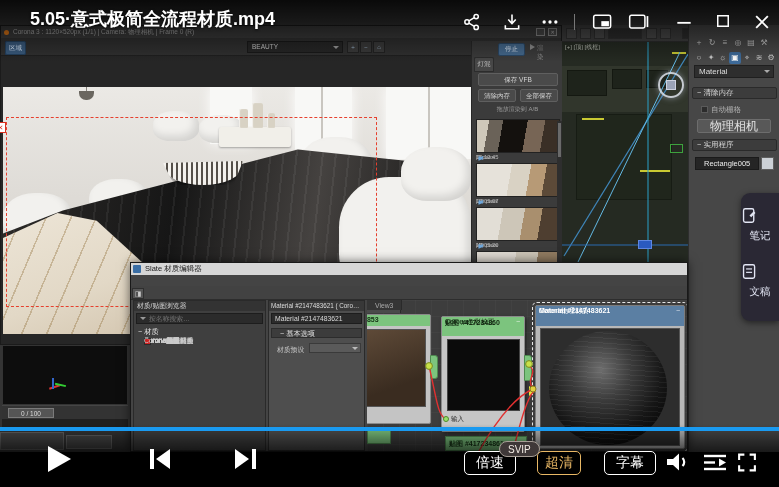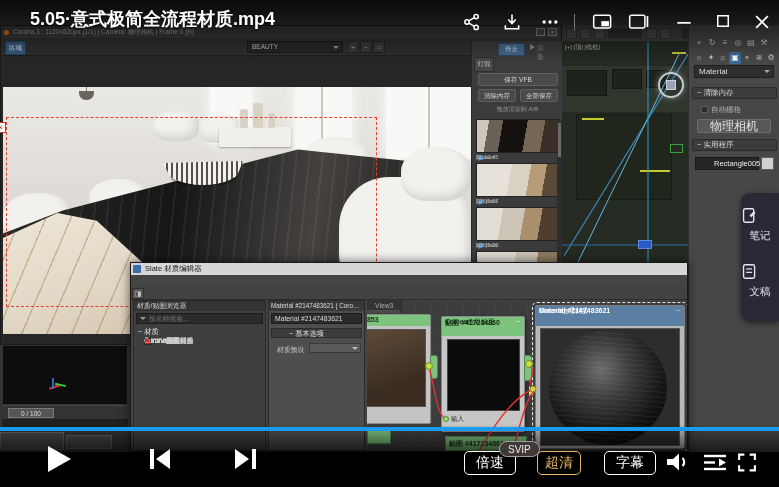--- a/index.html
+++ b/index.html
@@ -93,21 +93,21 @@
   .cp-ic{top:0;width:12px;height:12px;color:#c9c9c9;font-size:8px;line-height:12px;text-align:center;background:#474747;}
   .cp-ic.hl{background:#3d6a99;color:#fff;border-radius:2px;}
   #cp-row1{left:4px;top:6px;width:84px;height:13px;}
   #cp-row2{left:4px;top:21px;width:84px;height:13px;}
   #cp-dd{left:5px;top:40px;width:80px;height:13px;background:#2e2e2e;border:1px solid #1f1f1f;color:#ddd;font-size:8px;line-height:11px;padding-left:4px;}
   #cp-dd .ar{right:3px;top:4px;border:3.5px solid transparent;border-top-color:#aaa;width:0;height:0;}
   .cp-roll{left:3px;width:85px;height:12px;background:#3c3c3c;border:1px solid #2a2a2a;border-radius:2px;color:#d6d6d6;font-size:7.5px;line-height:10px;padding-left:4px;}
   #cp-check{left:12px;top:80px;font-size:7.5px;color:#b0b0b0;}
   #cp-check .box{position:relative;display:inline-block;width:7px;height:7px;background:#2c2c2c;border:1px solid #5a5a5a;margin-right:3px;top:1px;}
   #cp-btn{left:8px;top:94px;width:74px;height:14px;background:#585858;border:1px solid #6d6d6d;border-radius:2px;color:#e2e2e2;font-size:12px;text-align:center;line-height:12px;}
-  #cp-name{left:6px;top:132px;width:64px;height:13px;background:#252525;border:1px solid #1a1a1a;color:#ececec;font-size:7.5px;line-height:11px;padding-left:18px;}
+  #cp-name{left:6px;top:132px;width:64px;height:13px;background:#252525;border:1px solid #1a1a1a;color:#ececec;font-size:7.5px;line-height:11px;padding-left:8px;}
   #cp-swatch{left:72px;top:132px;width:13px;height:13px;background:#ccd1d6;border:1px solid #5f5f5f;}
 
   
   #sidetools{left:741px;top:193px;width:38px;height:128px;background:#2a2834;border-radius:9px 0 0 9px;z-index:30;box-shadow:0 2px 6px rgba(0,0,0,.5);font-family:Liberation Serif, serif;}
   .st-btn{left:0;width:38px;height:58px;text-align:center;}
   .st-btn svg{position:relative;margin:6px auto 0;display:block;}
   .st-label{left:0;top:28px;width:38px;text-align:center;font-size:10.5px;color:#e3e6f4;}
 
   
   #slate{left:130px;top:262px;width:558px;height:190px;background:#444;border:1px solid #191919;box-shadow:0 0 10px rgba(0,0,0,.6);z-index:20;}
@@ -133,21 +133,21 @@
   .swatch.dark{background:#555}.swatch.gray{background:#8a8a8a}.swatch.red{background:#c22}
   .swatch.checker{background:repeating-conic-gradient(#e8e8e8 0 25%,#666 0 50%) 0 0/6px 6px}
   .swatch.olive{background:#7d8a66}.swatch.tan{background:#a08a72}.swatch.green{background:#7aa868}
   .swatch.white{background:#ededed}.swatch.steel{background:#6a7c8e}.swatch.blue{background:#5a7ab0}
   .swatch.silver{background:#b5b5b5}
   .swatch.rainbow{background:linear-gradient(90deg,#d33 0 20%,#d93 20% 40%,#3b3 40% 60%,#36c 60% 80%,#d4d 80%)}
 
   #sl-params{left:137px;top:37px;width:97px;height:151px;background:#4e4e4e;border:1px solid #2a2a2a;overflow:hidden;}
   #sp-head{left:0;top:0;width:100%;height:10px;background:#383838;color:#ddd;font-size:6.3px;line-height:10px;padding:0 2px;overflow:hidden;text-overflow:ellipsis;}
   #sp-name{left:2px;top:12px;width:91px;height:11px;background:#2b2b2b;border:1px solid #1d1d1d;color:#d8d8d8;font-size:6.8px;line-height:9px;padding-left:3px;}
-  #sp-roll{left:2px;top:27px;width:91px;height:10px;background:#3c3c3c;border:1px solid #2c2c2c;color:#e0e0e0;font-size:7.2px;line-height:9px;padding-left:17px;}
+  #sp-roll{left:2px;top:27px;width:91px;height:10px;background:#3c3c3c;border:1px solid #2c2c2c;color:#e0e0e0;font-size:7.2px;line-height:9px;padding-left:8px;}
   #sp-preset-lb{left:8px;top:44px;font-size:6.8px;color:#c8c8c8;}
   #sp-preset-dd{left:40px;top:42px;width:52px;height:10px;background:#5a5a5a;border:1px solid #3a3a3a;}
   #sp-preset-dd .ar{right:2px;top:3px;border:3px solid transparent;border-top-color:#bbb;width:0;height:0;position:absolute;}
 
   #sl-nodes{left:236px;top:37px;width:320px;height:151px;background:#3d3d3d;overflow:hidden;
     background-image:linear-gradient(rgba(255,255,255,.025) 1px,transparent 1px),linear-gradient(90deg,rgba(255,255,255,.025) 1px,transparent 1px);
     background-size:16px 16px;}
   .nv-tab{position:relative;display:inline-block;padding:1.5px 8px;font-size:6.8px;color:#aaa;background:#353535;border-right:1px solid #2a2a2a;}
   .nv-tab.active{background:#4a4a4a;color:#eee;}
   .node-hd{left:0;top:0;width:100%;color:#10240f;}

